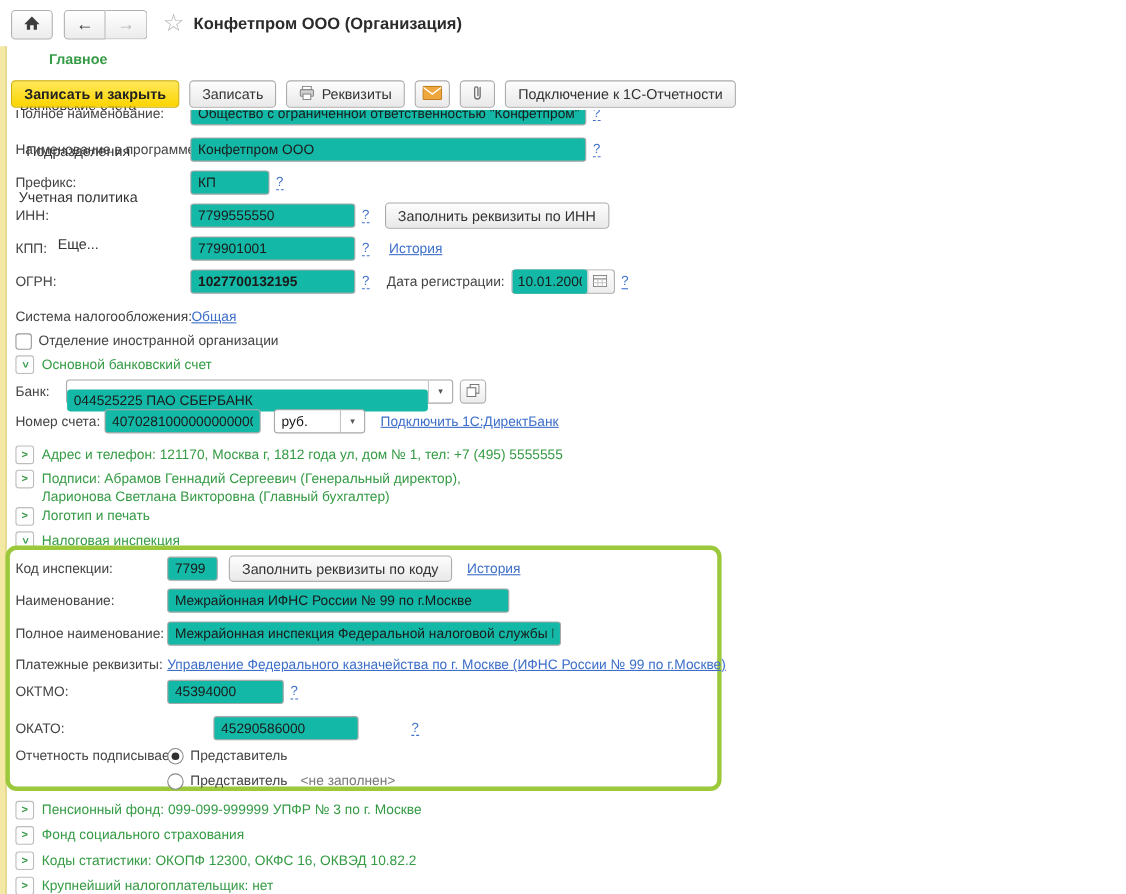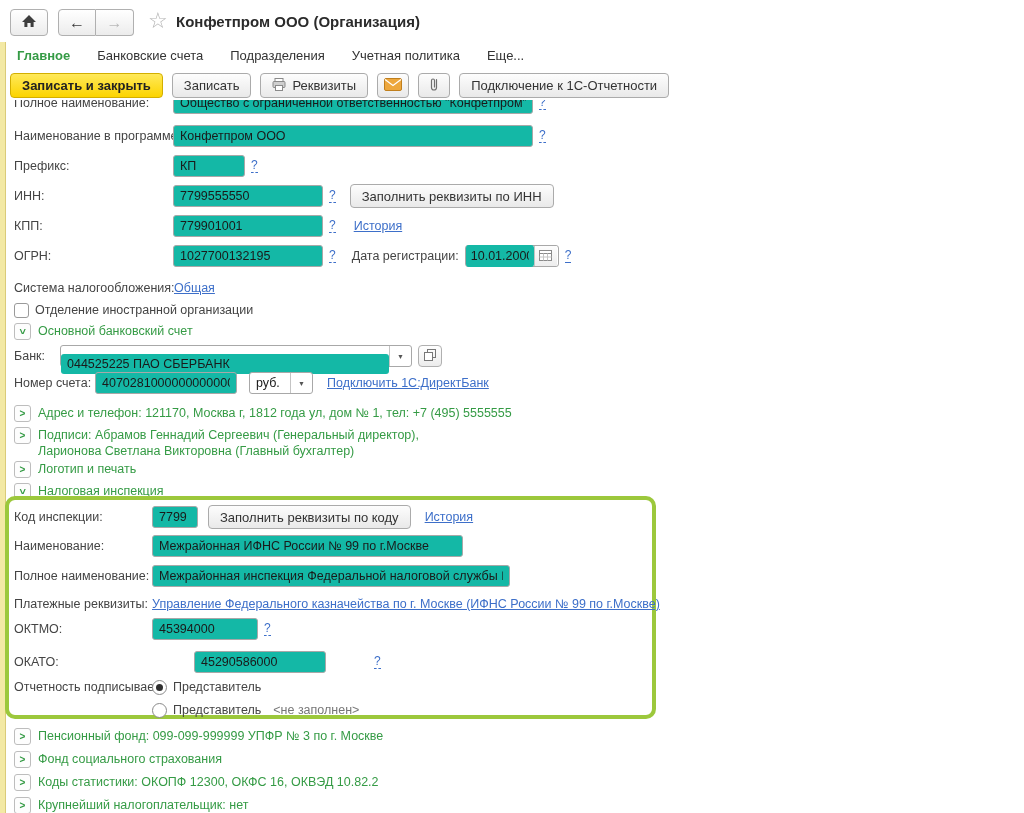--- a/index.html
+++ b/index.html
@@ -9,21 +9,21 @@
   
   .icon-btn{border:1px solid #b0b0b0;border-radius:4px;background:linear-gradient(#ffffff,#ececec);display:flex;align-items:center;justify-content:center;box-sizing:border-box;cursor:default;padding:0;}
   .home-btn{position:absolute;left:10px;top:9px;width:38px;height:27px;}
   .nav-group{position:absolute;left:58px;top:9px;display:flex;}
   .nav-btn{width:38px;height:27px;font-size:16px;font-weight:bold;}
   .nav-btn.back{border-radius:4px 0 0 4px;color:#3a3a3a;}
   .nav-btn.fwd{border-radius:0 4px 4px 0;border-left:none;color:#b8b8b8;}
   .star{position:absolute;left:148px;top:8px;font-size:22px;color:#b3b3b3;line-height:26px;}
   .title{position:absolute;left:176px;top:13px;font-size:15px;font-weight:bold;color:#2b2b2b;}
   
-  .tabs{position:absolute;top:46px;left:17px;display:flex;gap:27px;font-size:13px;color:#333;height:18px;align-items:center;}
+  .tabs{position:absolute;top:46px;left:17px;display:flex;gap:27px;font-size:13px;color:#333;height:18px;align-items:center;flex-direction:column;}
   .tab{cursor:default;}
   .tab.active{color:#359b45;font-weight:bold;}
   
   .toolbar{position:absolute;top:73px;left:10px;display:flex;gap:9px;height:25px;align-items:stretch;}
   .btn{border:1px solid #ababab;border-radius:4px;background:linear-gradient(#fdfdfd,#e9e9e9);font-size:13px;color:#333;display:inline-flex;align-items:center;gap:6px;padding:0 11px;font-family:inherit;box-sizing:border-box;cursor:default;}
   .btn-primary{background:linear-gradient(#ffe95a,#fcd400);border:1px solid #d3af00;font-weight:bold;color:#222;}
   .btn-icon{width:32px;justify-content:center;padding:0;}
   
   .form-viewport{position:absolute;top:100px;left:0;right:0;bottom:0;overflow:hidden;}
   .frow{position:absolute;display:flex;align-items:center;height:22px;font-size:12.5px;color:#444;white-space:nowrap;left:14px;gap:6px;}
@@ -138,21 +138,21 @@
 
     <div class="frow" style="top:115px;">
       <span class="lbl" style="width:153px;">КПП:</span>
       <input class="inp" style="width: 150px;" value="779901001">
       <span class="help">?</span>
       <span class="lnk" style="margin-left:12px;">История</span>
     </div>
 
     <div class="frow" style="top:145px;">
       <span class="lbl" style="width:153px;">ОГРН:</span>
-      <input class="inp" style="width: 150px;" value="1027700132195">
+      <input class="inp" style="width: 150px; font-weight: bold;" value="1027700132195">
       <span class="help">?</span>
       <span class="lbl" style="margin-left:10px;">Дата регистрации:</span>
       <span class="combo" style="width:94px;">
         <input class="inp" style="border: none; width: 68px; padding: 0px 5px;" value="10.01.2000">
         <span class="seg-btn">
           <span>
             <svg width="13" height="12" viewBox="0 0 13 12">
                 <rect x="0.5" y="1.5" width="12" height="10" fill="#fff" stroke="#8a8a8a"></rect>
                 <line x1="0.5" y1="4.5" x2="12.5" y2="4.5" stroke="#8a8a8a"></line>
                 <line x1="4.5" y1="4.5" x2="4.5" y2="11.5" stroke="#c4c4c4"></line>
@@ -196,21 +196,21 @@
               <rect x="3.5" y="0.5" width="8" height="8" fill="none" stroke="#777"></rect>
               <rect x="0.5" y="3.5" width="8" height="8" fill="#fff" stroke="#777"></rect>
             </svg>
         </span>
       </button>
     </div>
 
     <div class="frow" style="top:272px;">
       <span class="lbl" style="width:75px;">Номер счета:</span>
       <input class="inp" style="width: 142px;" value="40702810000000000007">
-      <span class="combo" style="width:64px;margin-left:6px;">
+      <span class="combo" style="width:83px;margin-left:6px;">
         <span class="combo-text">руб.</span>
         <span class="combo-arrow">
             <span>▼</span>
           </span>
       </span>
       <span class="lnk" style="margin-left:8px;">Подключить 1С:ДиректБанк</span>
     </div>
 
     <div class="grp" style="top:304px;">
       <button class="grp-btn">

